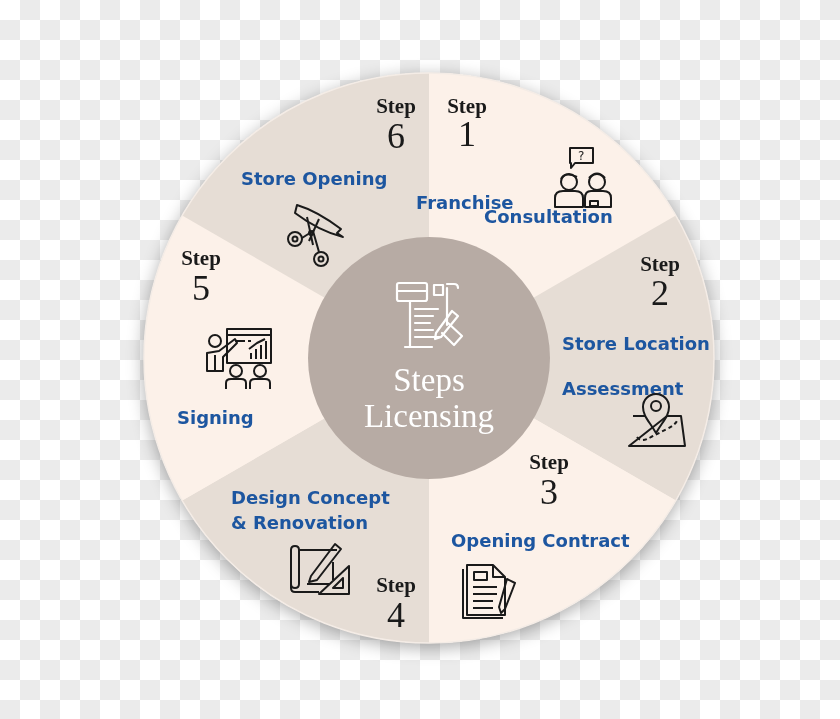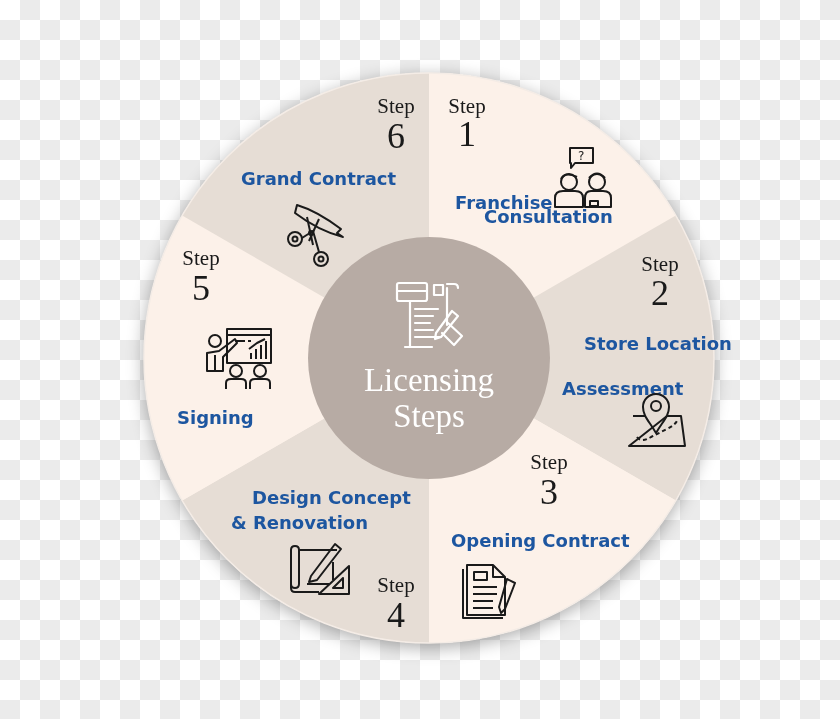--- a/index.html
+++ b/index.html
@@ -14,21 +14,21 @@
     font-family: "Liberation Sans", sans-serif;
   }
   #wheel { position: absolute; left: 0; top: 0; width: 840px; height: 719px; }
   .lbl {
     position: absolute; color: #1d56a0; font-weight: bold;
     font-family: "DejaVu Sans", sans-serif; font-size: 18px; line-height: 25px;
     white-space: nowrap;
   }
   .step-word {
     position: absolute; font-family: "Liberation Serif", serif; color: #1a1a1a;
-    font-size: 21px; line-height: 21px; text-align: center; width: 60px;
+    font-size: 21px; line-height: 21px; text-align: center; width: 60px; font-weight: bold;
   }
   .step-num {
     position: absolute; font-family: "Liberation Serif", serif; color: #1a1a1a;
     font-size: 36px; line-height: 36px; text-align: center; width: 60px;
   }
   .center-title {
     position: absolute; left: 309px; top: 362px; width: 240px; text-align: center;
     font-family: "Liberation Serif", serif; color: #ffffff; font-size: 33px; line-height: 36px;
   }
   .icon { position: absolute; }
@@ -80,43 +80,43 @@
     <line x1="415" y1="316" x2="433" y2="316"></line>
     <line x1="415" y1="323" x2="430" y2="323"></line>
     <line x1="415" y1="330" x2="433" y2="330"></line>
     <line x1="415" y1="337" x2="440" y2="337"></line>
     <path d="M436,333 L452,311 L458,316 L441,337 L435,339 Z"></path>
     <path d="M448,323 L462,336 L454,345 L442,333"></path>
   </g>
 </svg>
 
 <div class="center-title">
+  <div>Steps</div>
   <div>Licensing</div>
-  <div>Steps</div>
 </div>
 
 <div class="step-word" style="left:437px;top:96px;">Step</div>
 <div class="step-num" style="left:437px;top:116px;">1</div>
-<div class="lbl" style="left:455px;top:190px;">Franchise</div>
+<div class="lbl" style="left:416px;top:190px;">Franchise</div>
 <div class="lbl" style="left:484px;top:204px;">Consultation</div>
 <svg class="icon" style="left:553px;top:145px;" width="64" height="66" viewBox="0 0 64 66" fill="none" stroke="#1a1a1a" stroke-width="2" stroke-linejoin="round">
   <path d="M17,3 L40,3 L40,18 L22,18 L18,23 L18,18 L17,18 Z"></path>
   <text x="25" y="15" font-size="12" font-family="DejaVu Sans, sans-serif" fill="#1a1a1a" stroke="none">?</text>
   <circle cx="16" cy="37" r="8"></circle>
   <path d="M8,34 Q12,26 24,32"></path>
   <path d="M2,62 L2,53 Q2,46 10,46 L22,46 Q30,46 30,53 L30,62 Z"></path>
   <circle cx="44" cy="37" r="8"></circle>
   <path d="M36,33 Q44,24 52,33"></path>
   <path d="M32,62 L32,53 Q32,46 38,46 L50,46 Q58,46 58,53 L58,62 Z"></path>
   <rect x="37" y="56" width="8" height="5"></rect>
 </svg>
 
 <div class="step-word" style="left:630px;top:254px;">Step</div>
 <div class="step-num" style="left:630px;top:275px;">2</div>
-<div class="lbl" style="left:562px;top:331px;margin-left:22px;">Store Location</div>
+<div class="lbl" style="left:562px;top:331px;">Store Location</div>
 <div class="lbl" style="left:562px;top:376px;">Assessment</div>
 <svg class="icon" style="left:627px;top:391px;" width="60" height="58" viewBox="0 0 60 58" fill="none" stroke="#1a1a1a" stroke-width="2" stroke-linejoin="round">
   <path d="M6,25 L18,25 M40,25 L54,25 L58,55 L2,55 Z"></path>
   <path d="M29,42 C22,30 16,25 16,16 A13,13 0 0,1 42,16 C42,25 36,30 29,42 Z"></path>
   <circle cx="29" cy="15" r="5"></circle>
   <path d="M10,46 Q14,52 24,46 Q32,42 40,38 Q48,34 50,30" stroke-dasharray="4,3"></path>
 </svg>
 
 <div class="step-word" style="left:519px;top:452px;">Step</div>
 <div class="step-num" style="left:519px;top:474px;">3</div>
@@ -128,21 +128,21 @@
   <rect x="13" y="9" width="13" height="8"></rect>
   <line x1="12" y1="24" x2="36" y2="24"></line>
   <line x1="12" y1="31" x2="36" y2="31"></line>
   <line x1="12" y1="38" x2="32" y2="38"></line>
   <line x1="12" y1="45" x2="32" y2="45"></line>
   <path d="M46,16 L54,20 L44,46 L40,50 L38,44 Z"></path>
 </svg>
 
 <div class="step-word" style="left:366px;top:575px;">Step</div>
 <div class="step-num" style="left:366px;top:597px;">4</div>
-<div class="lbl" style="left:231px;top:485px;margin-left:21px;">Design Concept</div>
+<div class="lbl" style="left:231px;top:485px;">Design Concept</div>
 <div class="lbl" style="left:231px;top:510px;">&amp; Renovation</div>
 <svg class="icon" style="left:289px;top:540px;" width="64" height="56" viewBox="0 0 64 56" fill="none" stroke="#1a1a1a" stroke-width="2" stroke-linejoin="round">
   <path d="M6,6 Q2,6 2,10 L2,48 Q2,52 6,52 L30,52"></path>
   <path d="M6,6 Q10,6 10,10 L10,44 Q10,48 6,48 Q2,48 2,44"></path>
   <path d="M10,10 L48,10"></path>
   <path d="M44,22 L44,40"></path>
   <path d="M22,36 L46,4 L52,9 L28,40 L20,42 Z"></path>
   <line x1="18" y1="44" x2="40" y2="44"></line>
   <path d="M30,54 L60,26 L60,54 Z"></path>
   <path d="M44,48 L54,38 L54,48 Z"></path>
@@ -165,21 +165,21 @@
   <path d="M2,44 L2,26 L14,24 L30,12 L32,16 L18,30 L18,44 Z"></path>
   <line x1="10" y1="28" x2="10" y2="44"></line>
   <circle cx="31" cy="44" r="6"></circle>
   <path d="M21,62 L21,56 Q21,52 26,52 L36,52 Q41,52 41,56 L41,62"></path>
   <circle cx="55" cy="44" r="6"></circle>
   <path d="M45,62 L45,56 Q45,52 50,52 L60,52 Q65,52 65,56 L65,62"></path>
 </svg>
 
 <div class="step-word" style="left:366px;top:96px;">Step</div>
 <div class="step-num" style="left:366px;top:118px;">6</div>
-<div class="lbl" style="left:241px;top:166px;">Grand Contract</div>
+<div class="lbl" style="left:241px;top:166px;">Store Opening</div>
 <svg class="icon" style="left:283px;top:201px;" width="68" height="68" viewBox="0 0 68 68" fill="none" stroke="#1a1a1a" stroke-width="2" stroke-linejoin="round">
   <path d="M14,4 Q34,10 58,28 L54,32 L60,36 Q36,30 12,12 Z"></path>
   <path d="M24,16 L30,44"></path>
   <path d="M36,18 L26,40"></path>
   <circle cx="12" cy="38" r="7"></circle>
   <circle cx="12" cy="38" r="2.5"></circle>
   <circle cx="38" cy="58" r="7"></circle>
   <circle cx="38" cy="58" r="2.5"></circle>
   <path d="M19,37 L30,30 L36,51"></path>
   <circle cx="28" cy="32" r="2"></circle>

